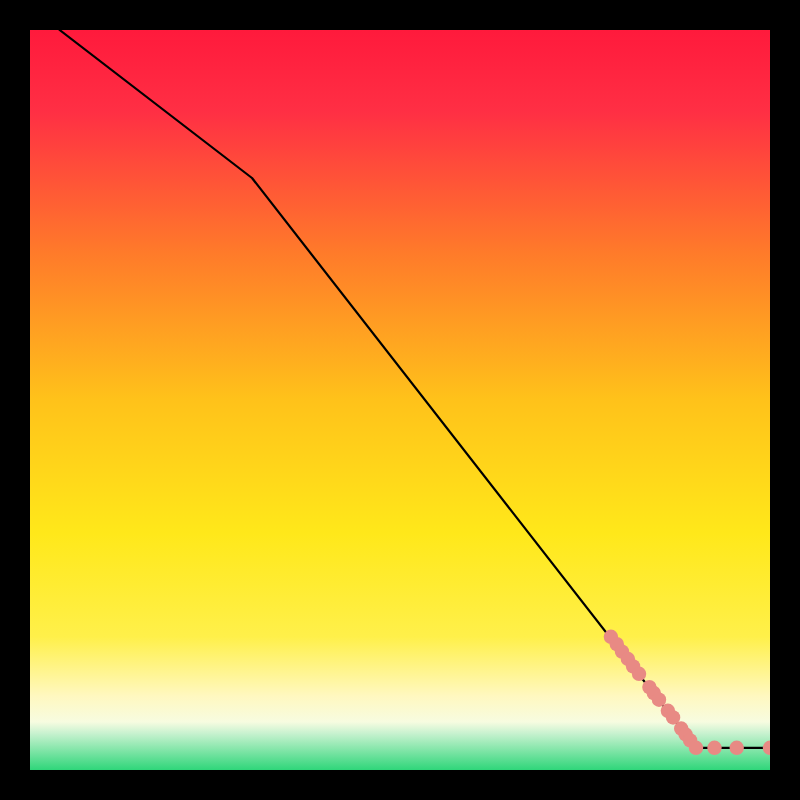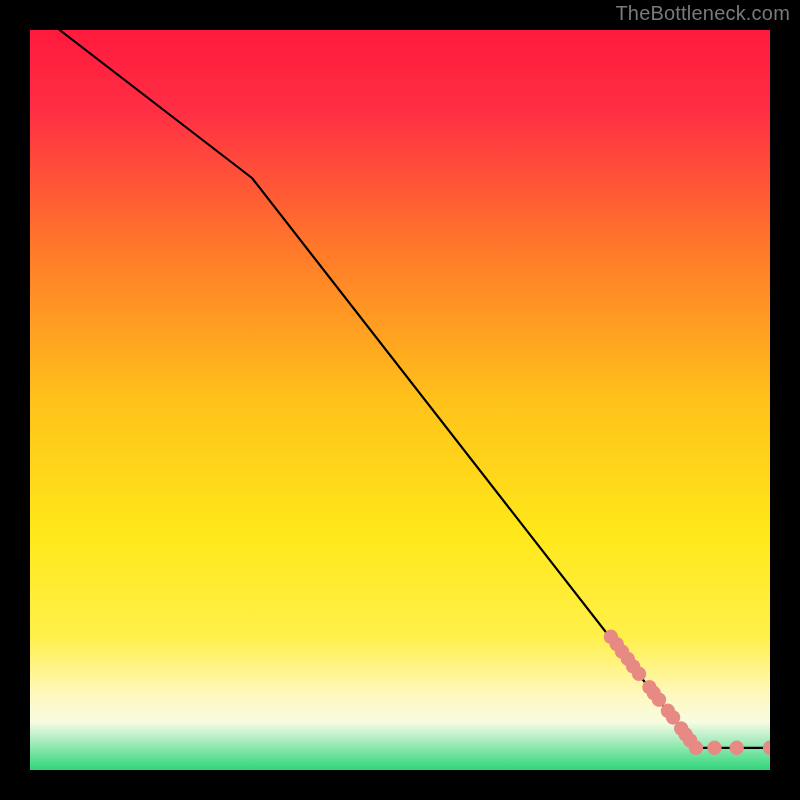--- a/index.html
+++ b/index.html
@@ -34,21 +34,20 @@
   .plot svg {
     display: block;
     width: 740px;
     height: 740px;
   }
 </style>
 </head>
 <body>
 
 <div class="frame">
-  <div class="attribution">TheBottleneck.com</div>
   <div class="plot">
     <svg id="chart-svg" viewBox="0 0 740 740">
       <defs>
         <linearGradient id="bg-grad" x1="0" y1="0" x2="0" y2="1">
           <stop id="g0" offset="0%" stop-color="#ff1a3c"></stop>
           <stop id="g1" offset="11%" stop-color="#ff2f44"></stop>
           <stop id="g2" offset="30%" stop-color="#ff7a2a"></stop>
           <stop id="g3" offset="50%" stop-color="#ffc21a"></stop>
           <stop id="g4" offset="68%" stop-color="#ffe81a"></stop>
           <stop id="g5" offset="82%" stop-color="#fff04a"></stop>

